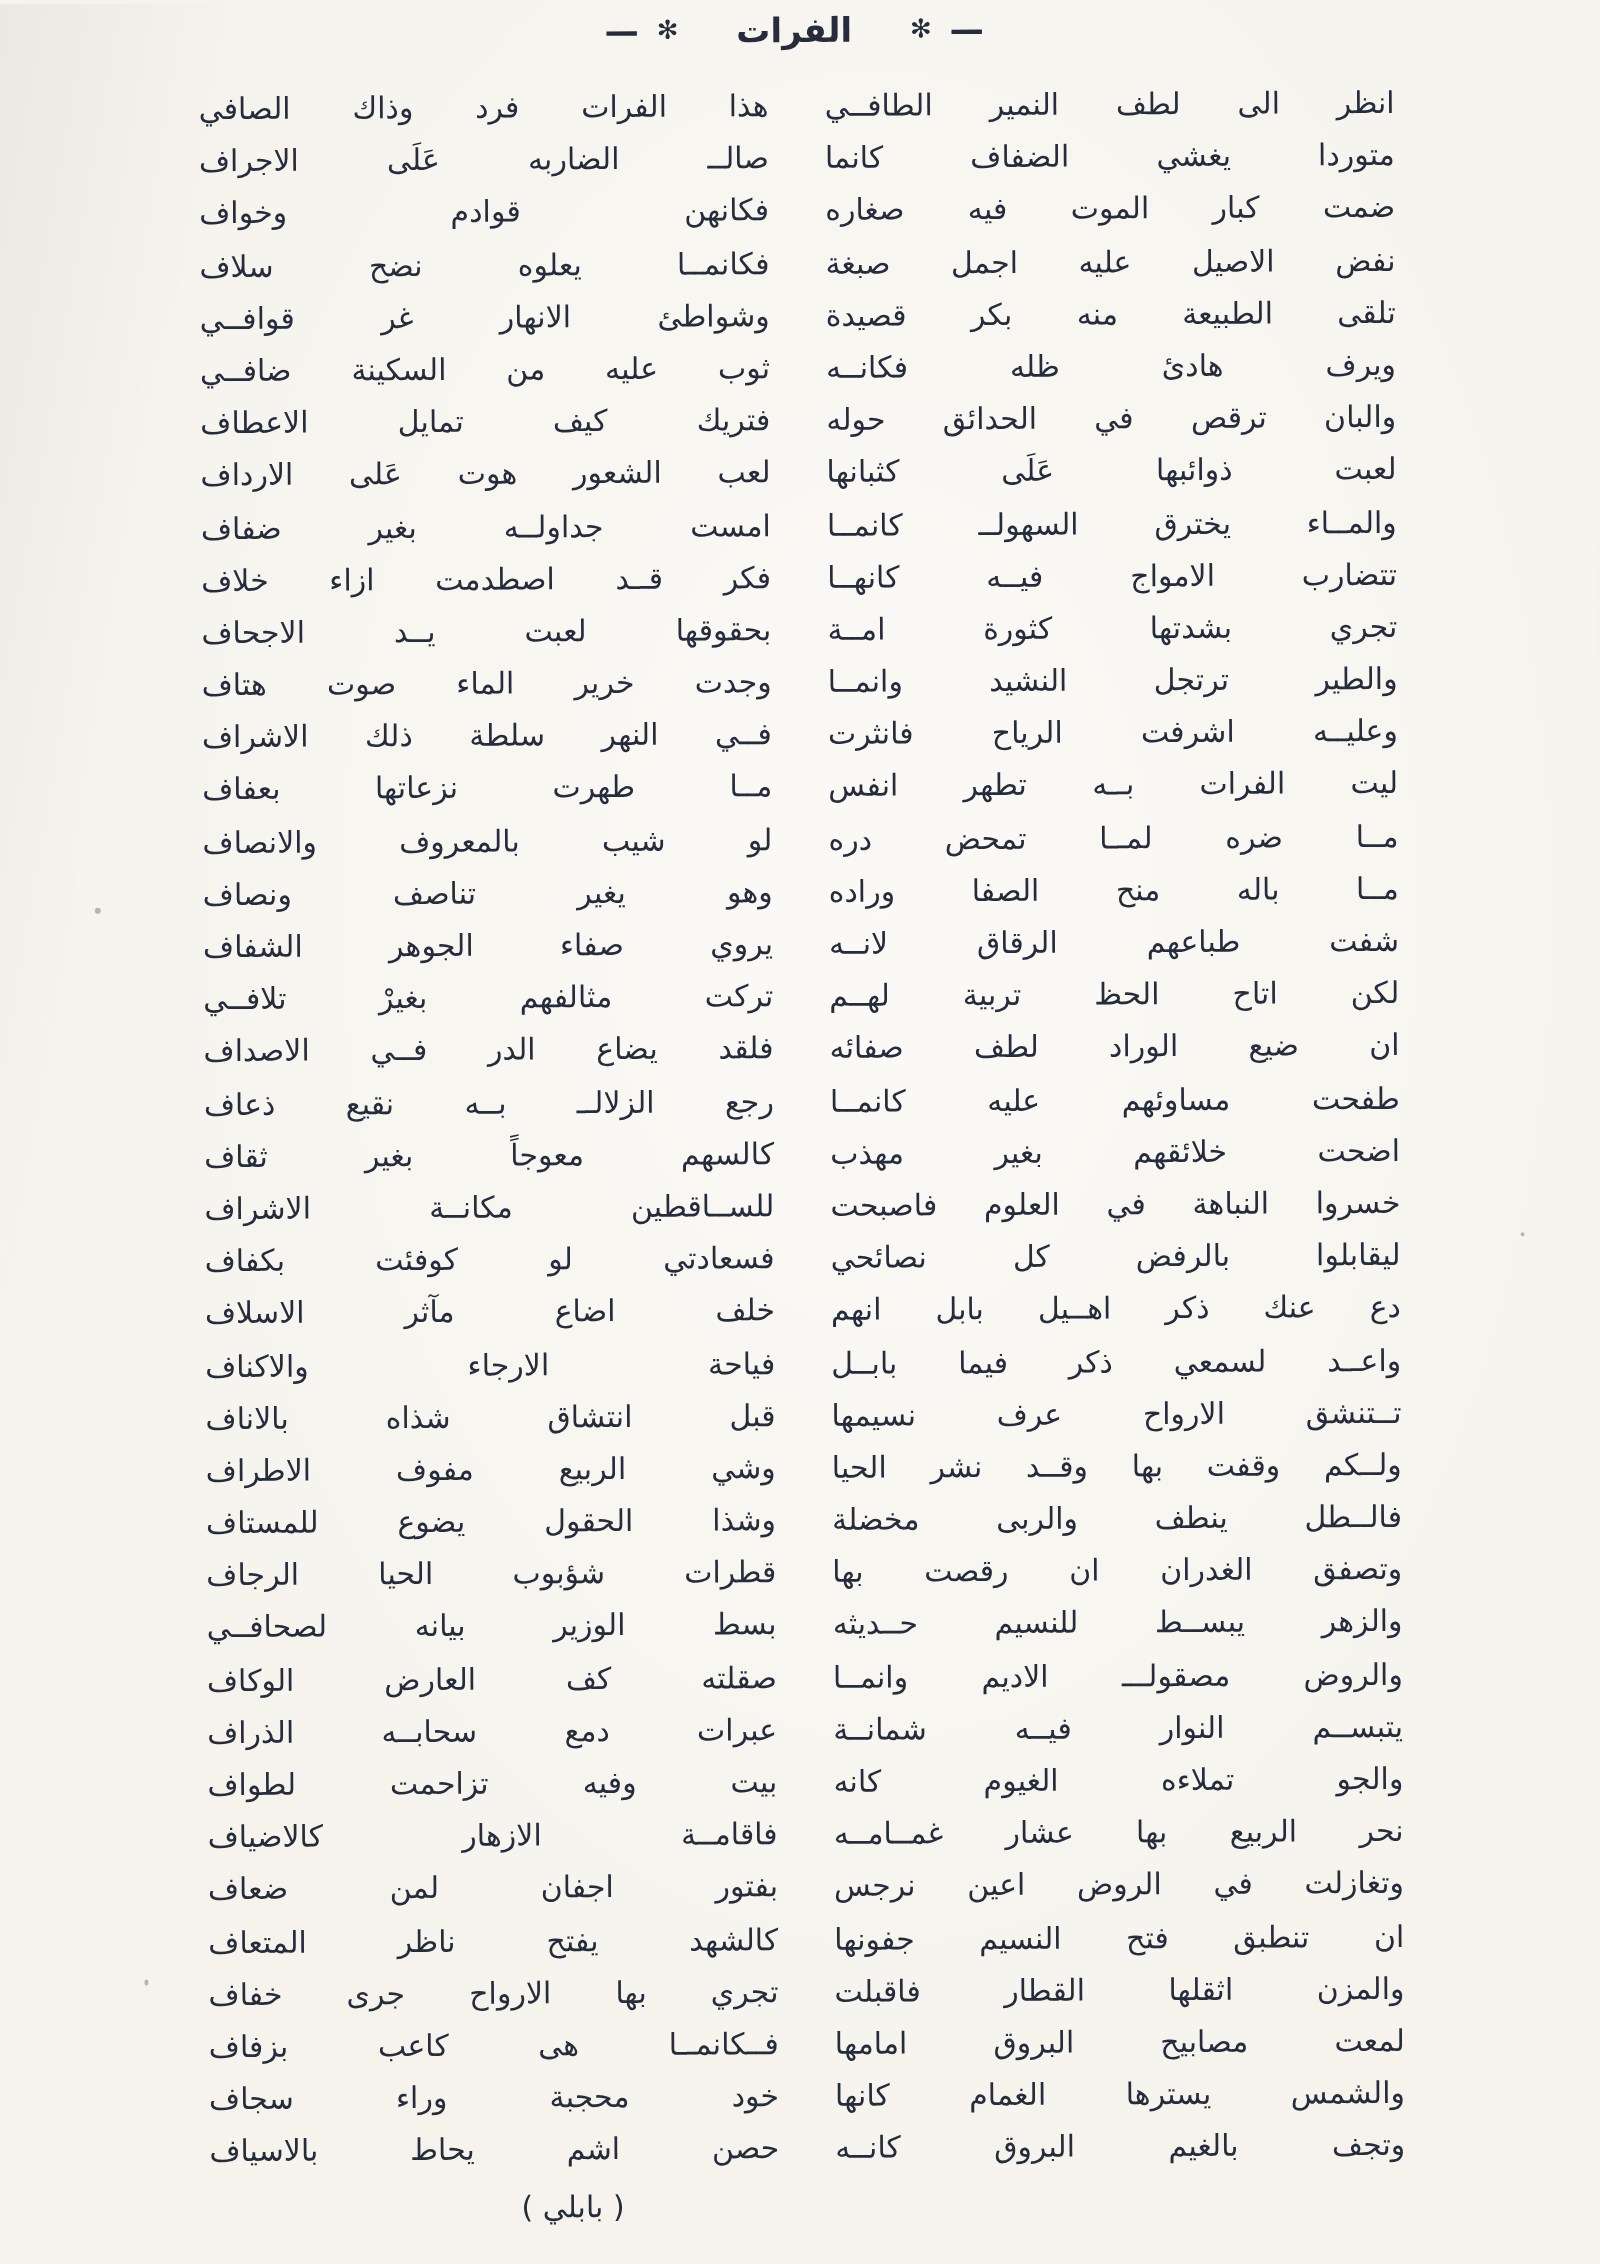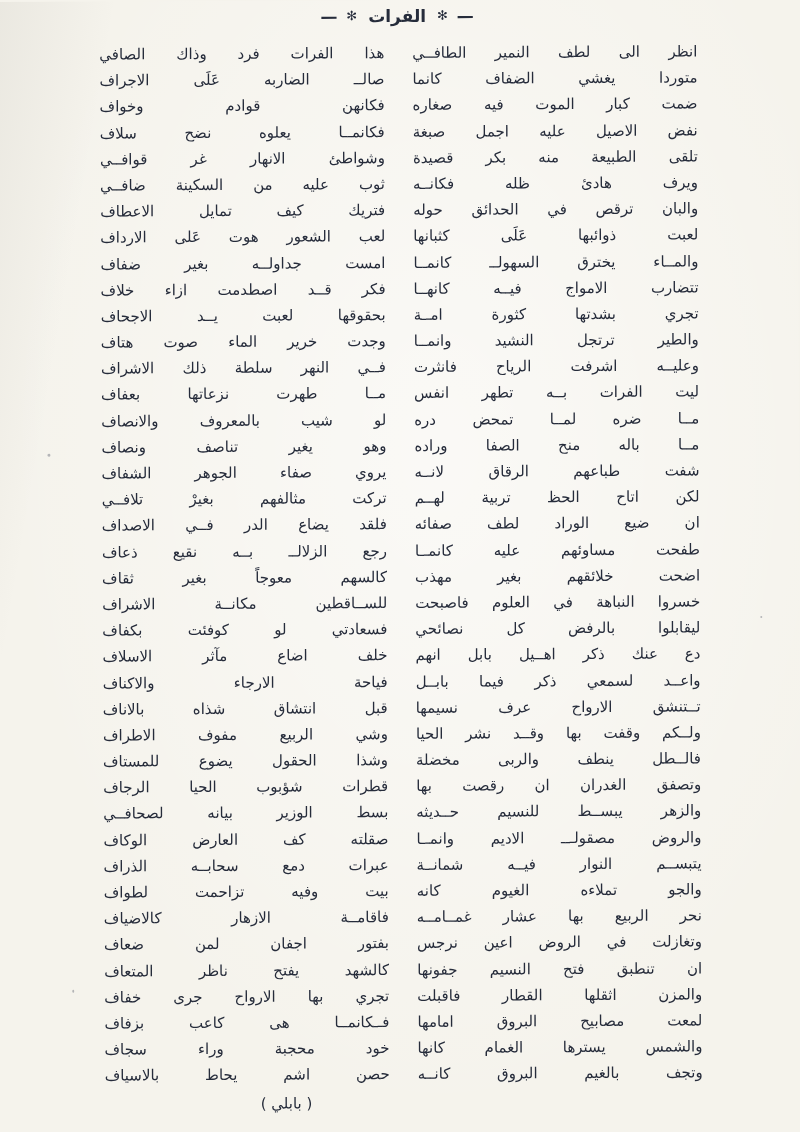--- a/index.html
+++ b/index.html
@@ -21,21 +21,21 @@
       var(--paper);
     transform:rotate(-0.3deg);
   }
   .title-row{
     position:absolute;top:6px;left:0;width:100%;
     text-align:center;
     font-size:17px;font-weight:bold;
     letter-spacing:1px;
   }
   .title-row .orn{font-size:13px;position:relative;top:-2px;margin:0 3px;}
-  .title-row .ttl{margin:0 2px;}
+  .title-row .ttl{margin:0 20px;}
   .poem{
     position:absolute;top:40px;left:102px;width:598px;
     direction:rtl;
   }
   .verse-row{
     display:flex;
     gap:28px;
     height:26.2px;
     align-items:center;
   }

